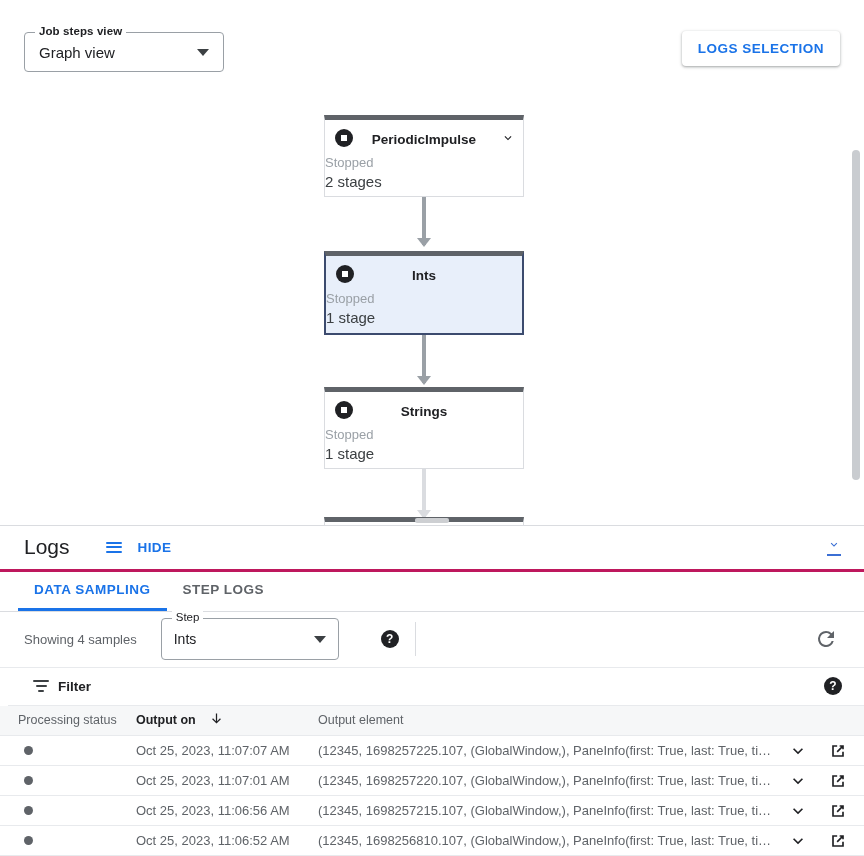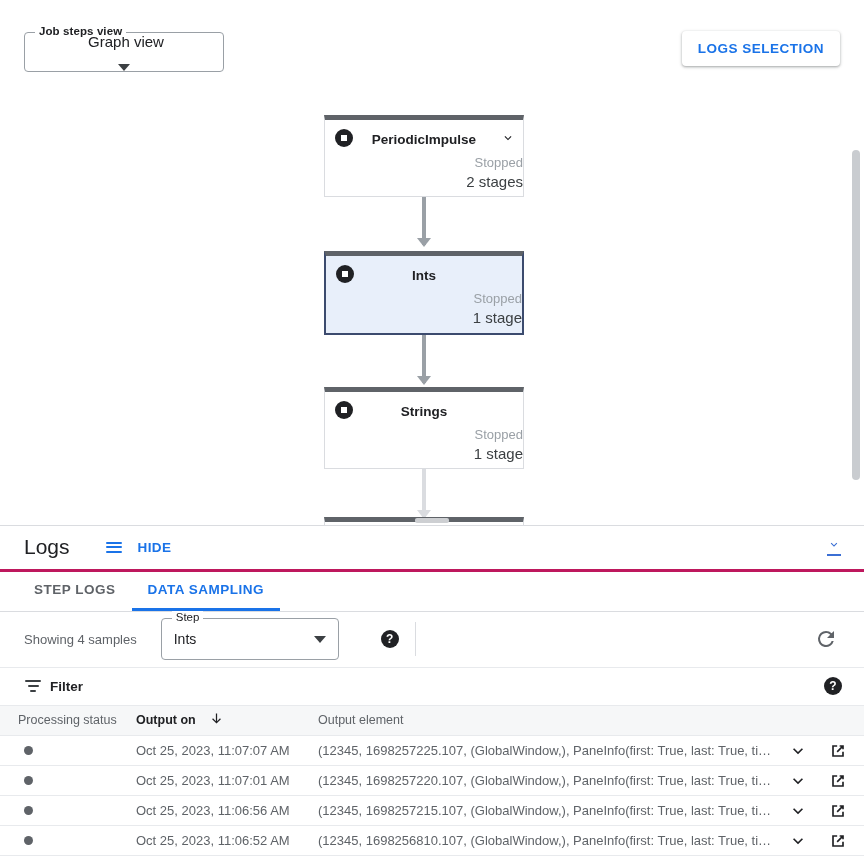--- a/index.html
+++ b/index.html
@@ -26,21 +26,20 @@
     position: absolute; top: 0; left: 0; right: 0; height: 92px;
     z-index: 5;
   }
   .select-field {
     position: absolute; left: 24px; top: 32px;
     width: 200px; height: 40px;
     border: 1px solid #9aa0a6; border-radius: 4px;
     background: #fff;
     display: flex; align-items: center;
     padding: 0 10px 0 14px;
-    flex-direction: column;
   }
   .select-field .legend {
     position: absolute; top: -8px; left: 10px;
     background: #fff; padding: 0 4px;
     font-size: 11.5px; font-weight: bold; color: #202124;
     letter-spacing: .1px;
   }
   .select-field .value { font-size: 15px; color: #202124; flex: 1; }
   .caret-down {
     width: 0; height: 0;
@@ -62,21 +61,21 @@
 
   
   .graph-canvas { position: absolute; inset: 0; }
 
   .node {
     position: absolute;
     width: 200px;
     background: #ffffff;
     border: 1px solid #dadce0;
     border-top: 5px solid #5f6368;
-    display: flex; flex-direction: column; align-items: flex-end;
+    display: flex; flex-direction: column; align-items: flex-start;
     padding-top: 6px;
     cursor: pointer;
   }
   .node.selected {
     background: #e8effa;
     border: 2px solid #3c4b6e;
     border-top: 5px solid #5f6368;
   }
   .node-head {
     position: relative;
@@ -190,21 +189,21 @@
     cursor: pointer; flex: none;
   }
   .divider-v { width: 1px; height: 34px; background: #dadce0; margin-left: 16px; }
   .refresh-btn {
     position: absolute; right: 26px; top: 50%; transform: translateY(-50%);
     width: 24px; height: 24px; cursor: pointer;
   }
 
   .filter-row {
     height: 38px; display: flex; align-items: center; padding: 0 16px 0 24px;
-    border-bottom: 1px solid #e8eaed; position: relative;
+    border-bottom: 1px solid #e8eaed; position: relative; margin-left: 8px;
   }
   .filter-icon { width: 18px; height: 14px; display: flex; flex-direction: column; align-items: center; justify-content: center; gap: 3px; }
   .filter-icon span { display: block; height: 2px; background: #3c4043; border-radius: 1px; }
   .filter-icon span:nth-child(1) { width: 16px; }
   .filter-icon span:nth-child(2) { width: 11px; }
   .filter-icon span:nth-child(3) { width: 6px; }
   .filter-label { font-size: 13.5px; font-weight: bold; color: #202124; margin-left: 8px; }
   .filter-input {
     border: none; outline: none; margin-left: 22px;
     font-size: 14px; color: #202124; width: 500px;
@@ -326,22 +325,22 @@
       </button>
       <span class="collapse-btn">
         <svg viewBox="0 0 24 24" width="20" height="13">
             <path d="M7.4 8.6 12 13.2l4.6-4.6 1.4 1.4-6 6-6-6z" fill="#3b6fd4"></path>
           </svg>
         <span style="display:block;width:14px;height:2px;background:#3b6fd4;"></span>
       </span>
     </div>
 
     <div class="tabs">
+      <div class="tab active">DATA SAMPLING</div>
       <div class="tab">STEP LOGS</div>
-      <div class="tab active">DATA SAMPLING</div>
     </div>
 
     <div class="controls-row">
       <span class="showing-label">Showing 4 samples</span>
 
       <div class="small-select">
         <span class="legend">Step</span>
         <span class="value">Ints</span>
         <span class="caret-down"></span>
       </div>

